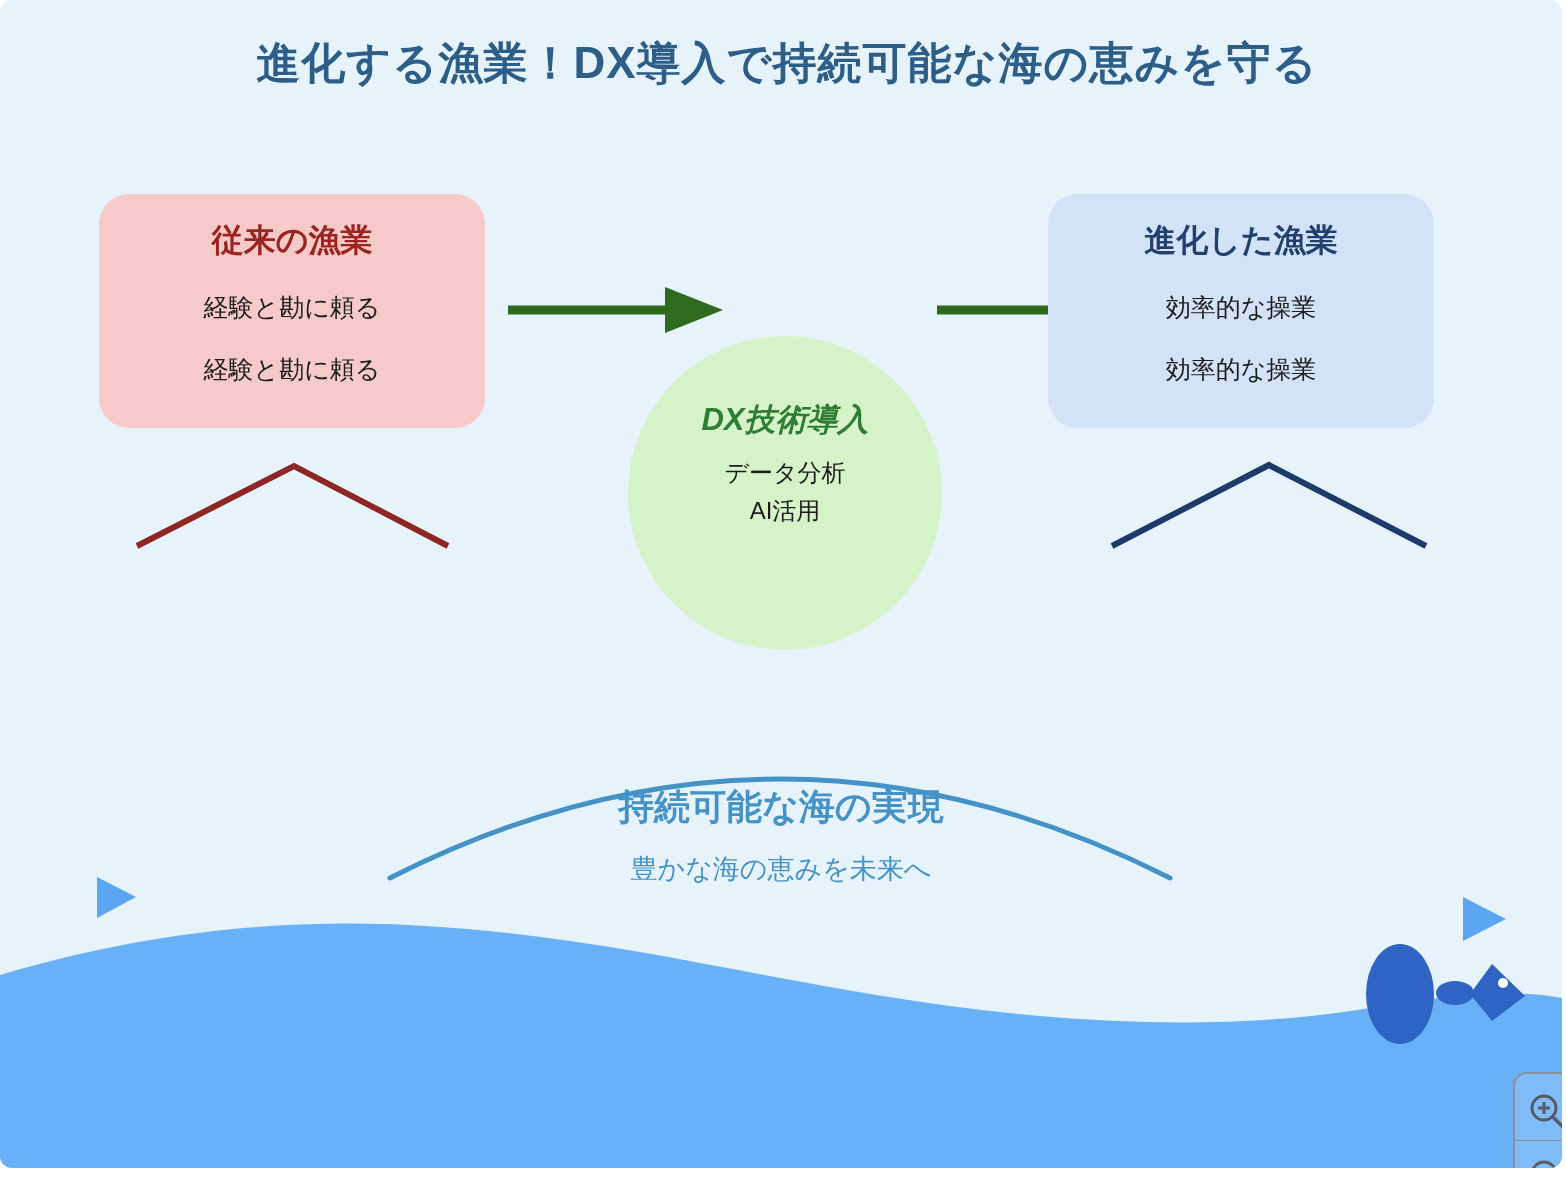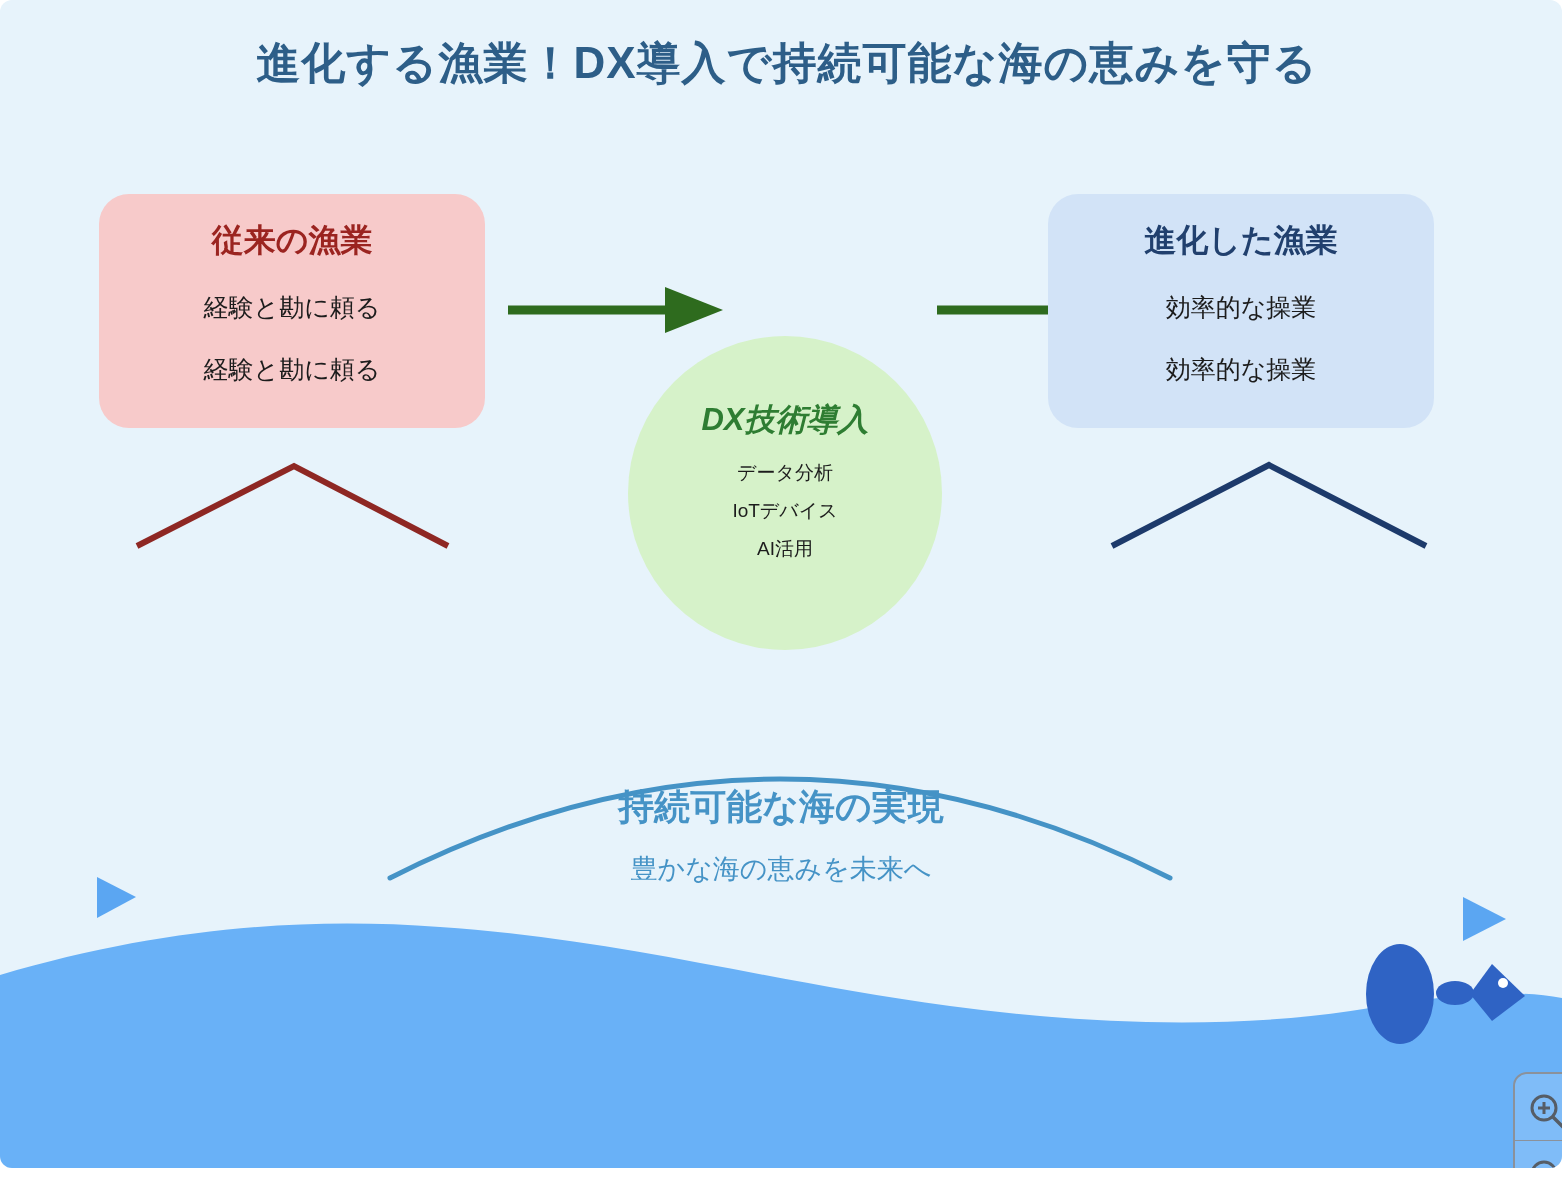--- a/index.html
+++ b/index.html
@@ -33,21 +33,21 @@
   .infobox p{font-size:25px;margin:4px;line-height:58px;color:var(--body-text);}
   .box-traditional{left:99px;top:194px;background:var(--trad-bg);}
   .box-traditional h2{color:var(--trad-title);}
   .box-evolved{left:1048px;top:194px;background:var(--evo-bg);}
   .box-evolved h2{color:var(--evo-title);}
   .dx-circle{
     position:absolute;left:628px;top:336px;width:314px;height:314px;border-radius:50%;
     background:var(--circle-bg);text-align:center;padding-top:64px;z-index:2;
   }
   .dx-circle h2{font-size:31px;font-weight:bold;color:var(--circle-title);margin:0 0 14px;line-height:40px;font-style:italic;}
-  .dx-circle p{font-size:19px;margin:0;line-height:38px;color:var(--body-text);}
+  .dx-circle p{font-size:24px;margin:0;line-height:38px;color:var(--body-text);}
   .sea-title{
     position:absolute;top:783px;left:0;width:100%;text-align:center;z-index:2;
     font-size:36px;font-weight:bold;color:var(--sea-accent);margin:0;
   }
   .sea-subtitle{
     position:absolute;top:851px;left:0;width:100%;text-align:center;z-index:2;
     font-size:27px;color:var(--sea-accent);margin:0;
   }
   .control-panel{
     position:absolute;left:1513px;top:1072px;width:92px;height:170px;z-index:5;
@@ -107,21 +107,20 @@
 
   <div class="infobox box-evolved">
     <h2>進化した漁業</h2>
     <p>効率的な操業</p>
     <p>効率的な操業</p>
   </div>
 
   <div class="dx-circle">
     <h2>DX技術導入</h2>
     <p>データ分析</p>
-    <p>IoTデバイス</p>
     <p>AI活用</p>
   </div>
 
   <h2 class="sea-title">持続可能な海の実現</h2>
   <p class="sea-subtitle">豊かな海の恵みを未来へ</p>
 
   <div class="control-panel">
     <button class="control-btn" aria-label="zoom in">
       <svg width="42" height="42" viewBox="0 0 42 42">
         <circle cx="17" cy="17" r="12" fill="none" style="stroke:var(--control)" stroke-width="3"></circle>

